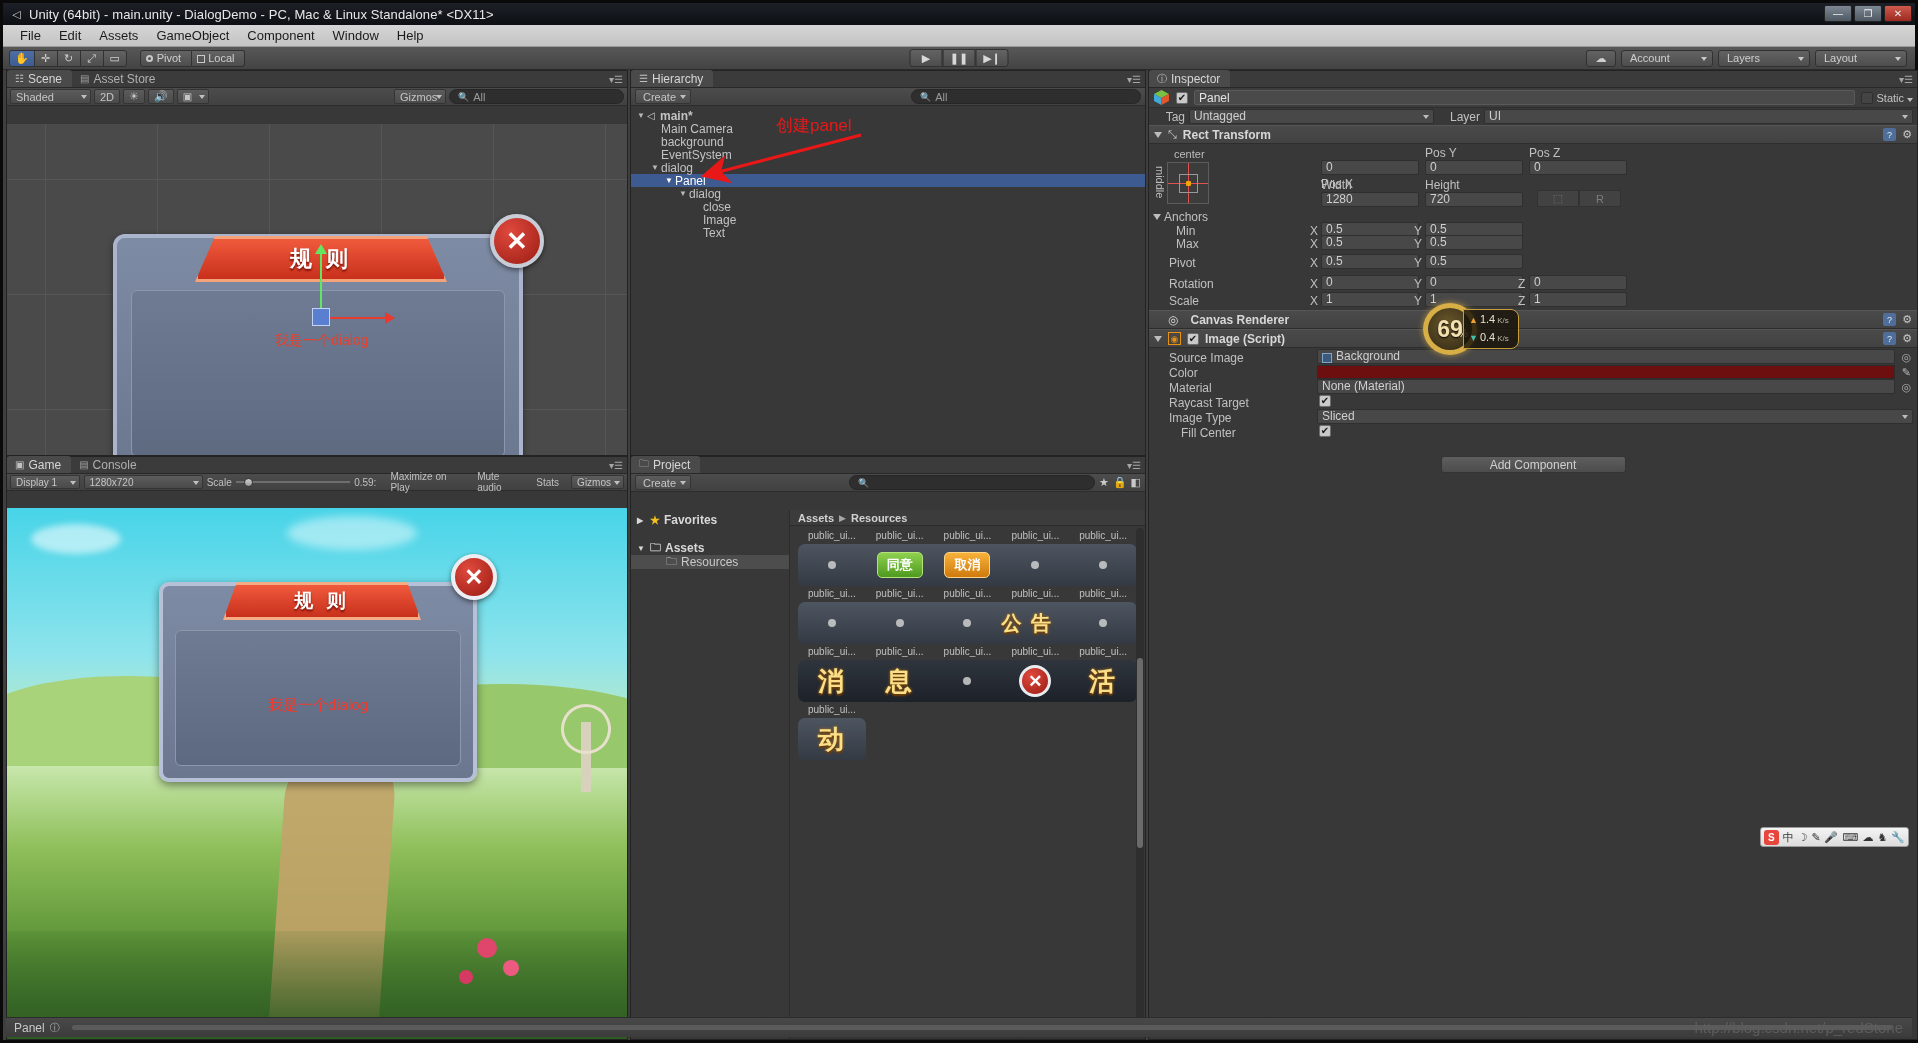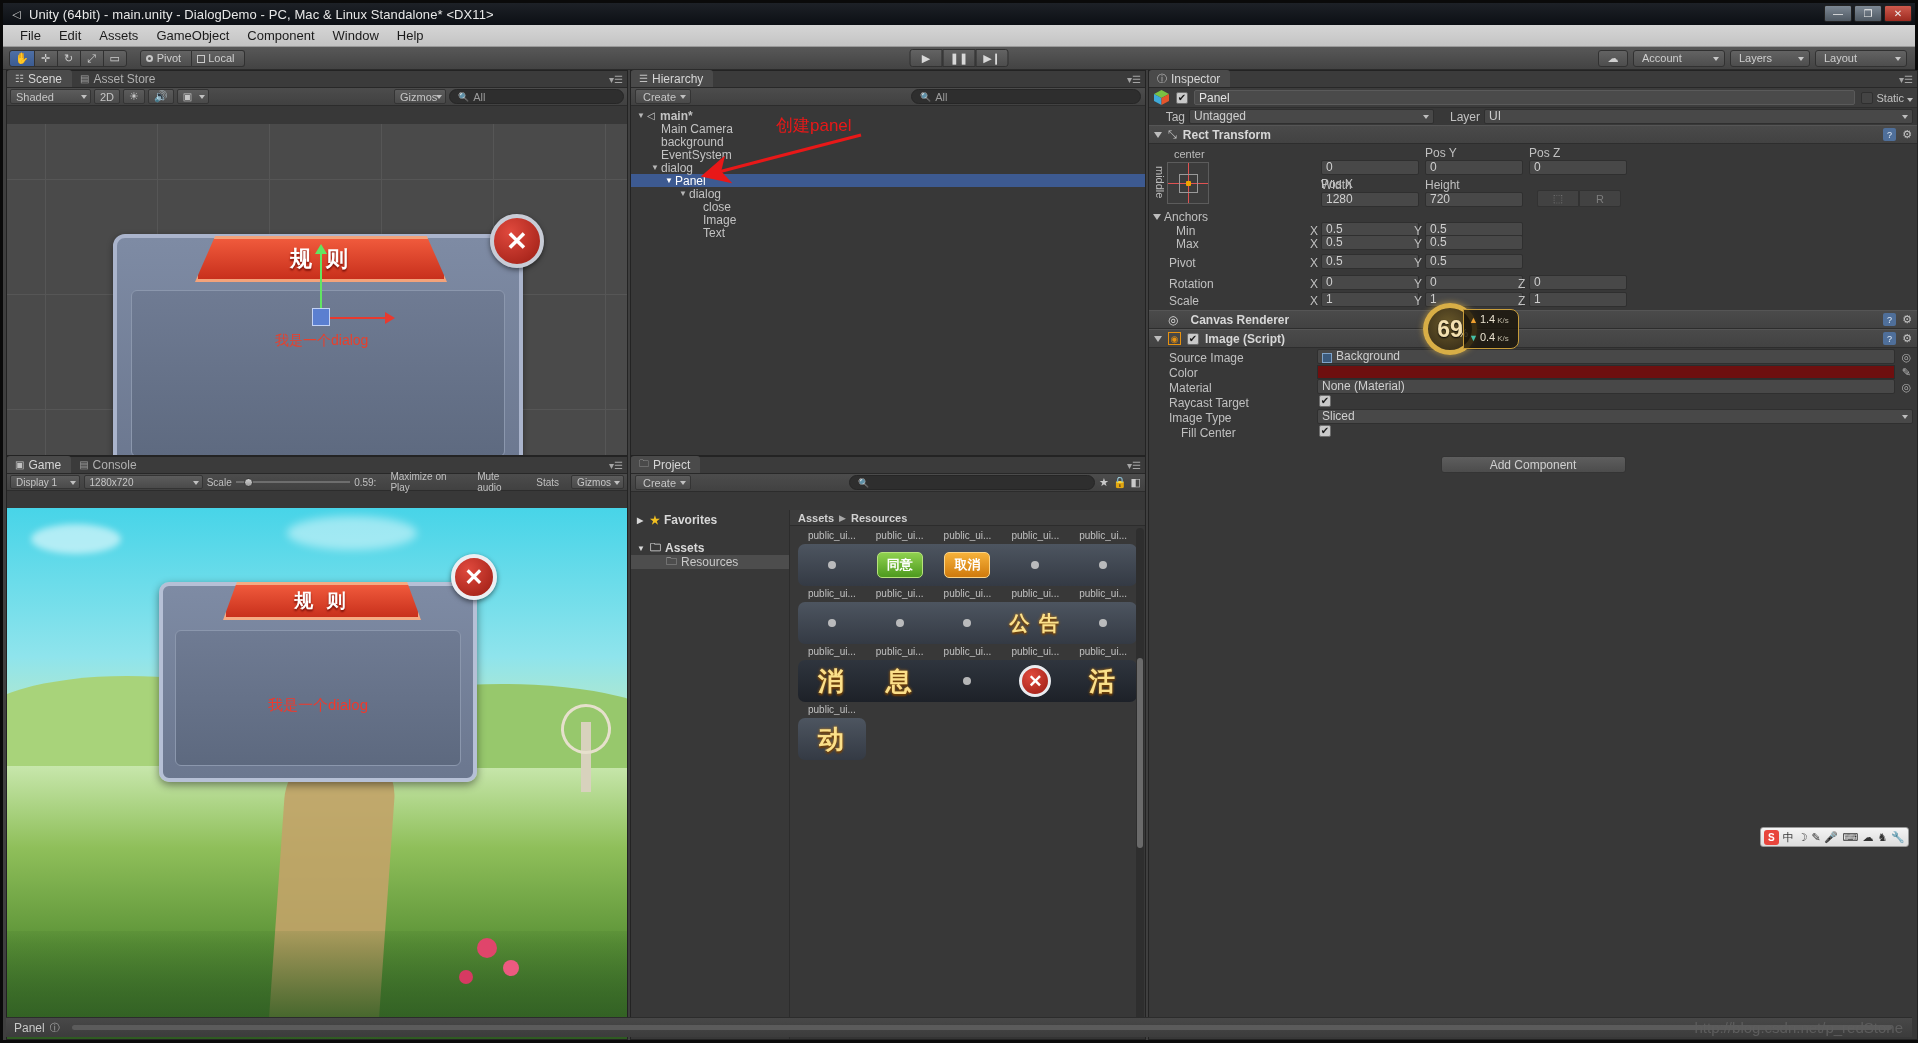--- a/index.html
+++ b/index.html
@@ -240,21 +240,21 @@
       <div class="playbtn">❚❚</div>
       <div class="playbtn">▶❙</div>
     </div>
 
     <div class="tbright">
       <div class="cloudbtn">☁</div>
       <div class="ddbtn" style="width:92px">
         <span>Account</span>
         <i class="car"></i>
       </div>
-      <div class="ddbtn" style="width:80px">
+      <div class="ddbtn" style="width:92px">
         <span>Layers</span>
         <i class="car"></i>
       </div>
       <div class="ddbtn" style="width:92px">
         <span>Layout</span>
         <i class="car"></i>
       </div>
     </div>
   </div>
 
@@ -582,21 +582,21 @@
               <div class="spritebar" style="background: linear-gradient(rgb(77, 85, 96), rgb(52, 58, 68)); display: flex; align-items: center;">
                 <div style="flex: 1 1 0%; display: flex; align-items: center; justify-content: center;">
                   <span style="width: 8px; height: 8px; border-radius: 50%; background: rgb(207, 207, 207); opacity: 0.85;"></span>
                 </div>
                 <div style="flex: 1 1 0%; display: flex; align-items: center; justify-content: center;">
                   <span style="width: 8px; height: 8px; border-radius: 50%; background: rgb(207, 207, 207); opacity: 0.85;"></span>
                 </div>
                 <div style="flex: 1 1 0%; display: flex; align-items: center; justify-content: center;">
                   <span style="width: 8px; height: 8px; border-radius: 50%; background: rgb(207, 207, 207); opacity: 0.85;"></span>
                 </div>
-                <div style="flex: 1 1 0%; display: flex; align-items: center; justify-content: center;">
+                <div style="flex: 1 1 0%; display: flex; align-items: center; justify-content: flex-start;">
                   <span style="font-size: 20px; font-weight: bold; color: rgb(251, 224, 138); text-shadow: rgb(107, 58, 5) 0px 2px 2px, rgb(201, 124, 16) 0px 0px 3px; letter-spacing: 2px;">公 告</span>
                 </div>
                 <div style="flex: 1 1 0%; display: flex; align-items: center; justify-content: center;">
                   <span style="width: 8px; height: 8px; border-radius: 50%; background: rgb(207, 207, 207); opacity: 0.85;"></span>
                 </div>
               </div>
               <div class="labelrow">
                 <span>public_ui...</span>
                 <span>public_ui...</span>
                 <span>public_ui...</span>

